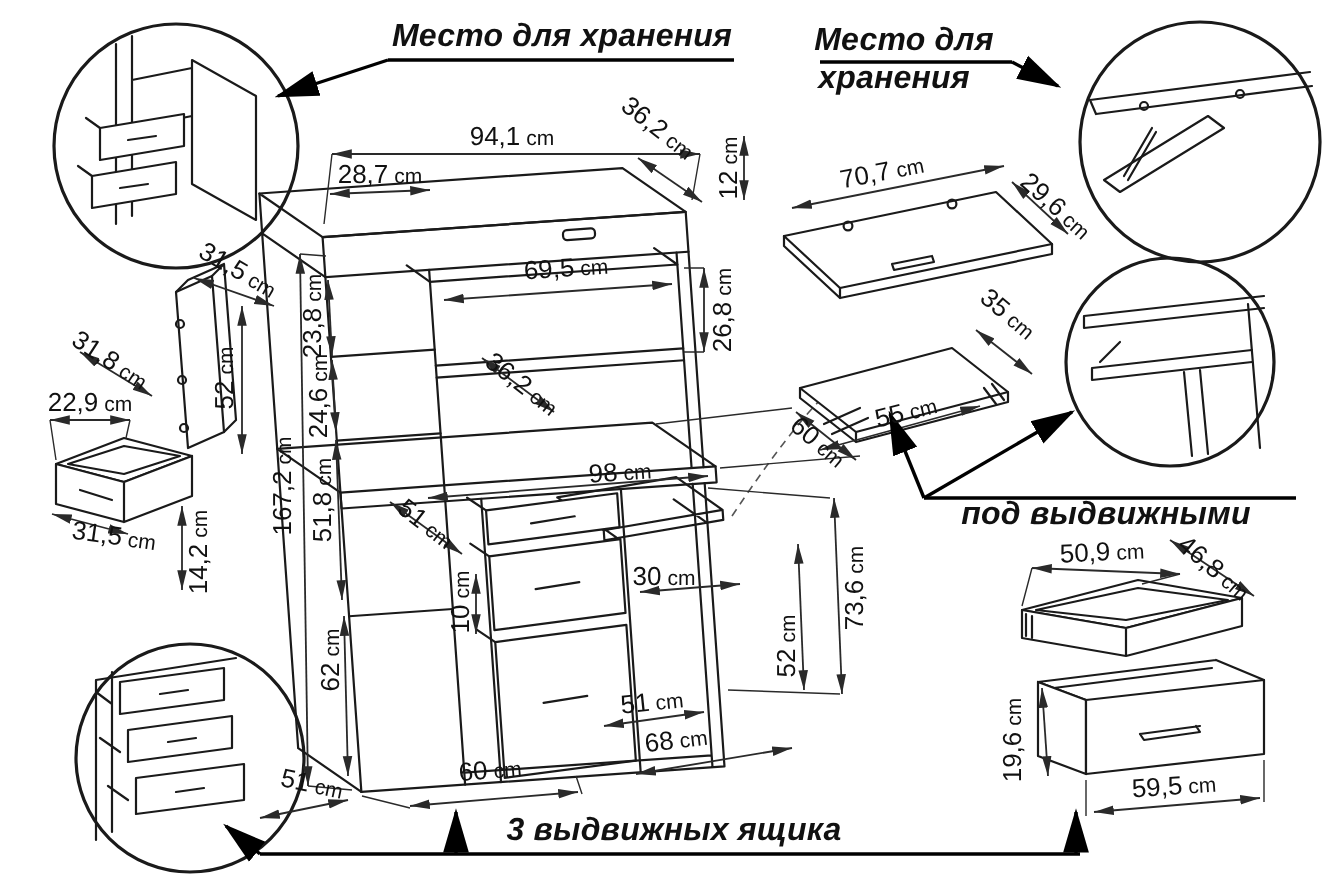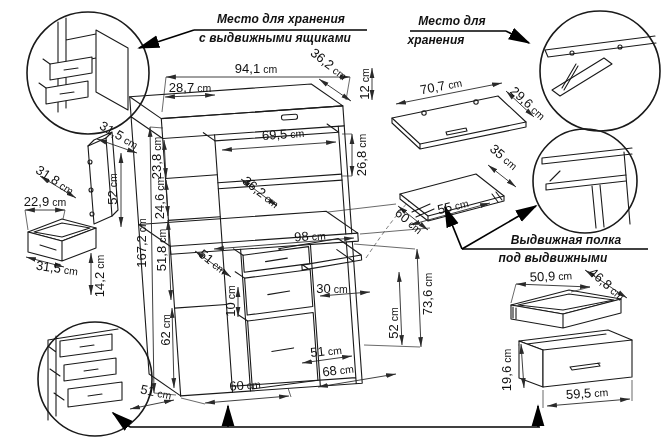--- a/index.html
+++ b/index.html
@@ -10,21 +10,21 @@
   .ff{fill:#fff;stroke:#1a1a1a;stroke-width:1.1;stroke-linejoin:round;}
   .cir{fill:none;stroke:#1a1a1a;stroke-width:1.6;}
   .dl{fill:none;stroke:#2a2a2a;stroke-width:0.9;}
   .el{fill:none;stroke:#2a2a2a;stroke-width:0.7;}
   .ld{fill:none;stroke:#000;stroke-width:1.7;}
   .arc{fill:none;stroke:#555;stroke-width:0.8;stroke-dasharray:4 3;}
   .dim{position:absolute;white-space:nowrap;transform:translate(-50%,-50%);
        font-size:13px;line-height:1;}
   .dim .u{font-size:10.5px;margin-left:3px;}
   .lbl{position:absolute;white-space:nowrap;transform:translate(-50%,-50%);
-       font-weight:bold;font-style:italic;font-size:12px;letter-spacing:0.1px;}
+       font-weight:bold;font-style:italic;font-size:16px;letter-spacing:0.1px;}
   .lbl4{font-size:16px;}
 </style>
 </head>
 <body>
 
 <div class="stage">
 
 <svg width="666" height="444" viewBox="0 0 666 444">
   <defs>
     <marker id="ae" viewBox="0 0 10 6" refX="10" refY="3" markerWidth="11" markerHeight="7" orient="auto">
@@ -189,25 +189,24 @@
     <path class="ld" marker-end="url(#ab)" d="M462,249 L536,206"></path>
     <path class="ld" marker-end="url(#ab)" d="M462,249 L445,207"></path>
     <path class="ld" d="M130,427 H540"></path>
     <path class="ld" marker-end="url(#ab)" d="M130,427 L113,413"></path>
     <path class="ld" marker-end="url(#ab)" d="M228,427 V406"></path>
     <path class="ld" marker-end="url(#ab)" d="M538,427 V406"></path>
   </g>
 </svg>
 
 <span class="lbl" style="left:281px;top:19px;">Место для хранения</span>
-<span class="lbl" style="left:275px;top:38px;">с выдвижными ящиками</span>
 <span class="lbl" style="left:452px;top:21px;">Место для</span>
-<span class="lbl" style="left:436px;top:40px;">хранения</span>
-<span class="lbl" style="left:566px;top:240px;">Выдвижная полка</span>
+<span class="lbl" style="left:447px;top:40px;">хранения</span>
 <span class="lbl" style="left:553px;top:258px;">под выдвижными</span>
+<span class="lbl lbl4" style="left:337px;top:416px;">3 выдвижных ящика</span>
 
 <span class="dim" style="left:256px;top:68px;transform:translate(-50%,-50%);"><span class="v">94,1</span><span class="u">cm</span></span>
 <span class="dim" style="left:329px;top:64px;transform:translate(-50%,-50%) rotate(38deg);"><span class="v">36,2</span><span class="u">cm</span></span>
 <span class="dim" style="left:364px;top:84px;transform:translate(-50%,-50%) rotate(-90deg);"><span class="v">12</span><span class="u">cm</span></span>
 <span class="dim" style="left:190px;top:87px;"><span class="v">28,7</span><span class="u">cm</span></span>
 <span class="dim" style="left:283px;top:134px;transform:translate(-50%,-50%) rotate(-4deg);"><span class="v">69,5</span><span class="u">cm</span></span>
 <span class="dim" style="left:361px;top:155px;transform:translate(-50%,-50%) rotate(-90deg);"><span class="v">26,8</span><span class="u">cm</span></span>
 <span class="dim" style="left:156px;top:158px;transform:translate(-50%,-50%) rotate(-90deg);"><span class="v">23,8</span><span class="u">cm</span></span>
 <span class="dim" style="left:159px;top:198px;transform:translate(-50%,-50%) rotate(-90deg);"><span class="v">24,6</span><span class="u">cm</span></span>
 <span class="dim" style="left:261px;top:192px;transform:translate(-50%,-50%) rotate(38deg);"><span class="v">36,2</span><span class="u">cm</span></span>

